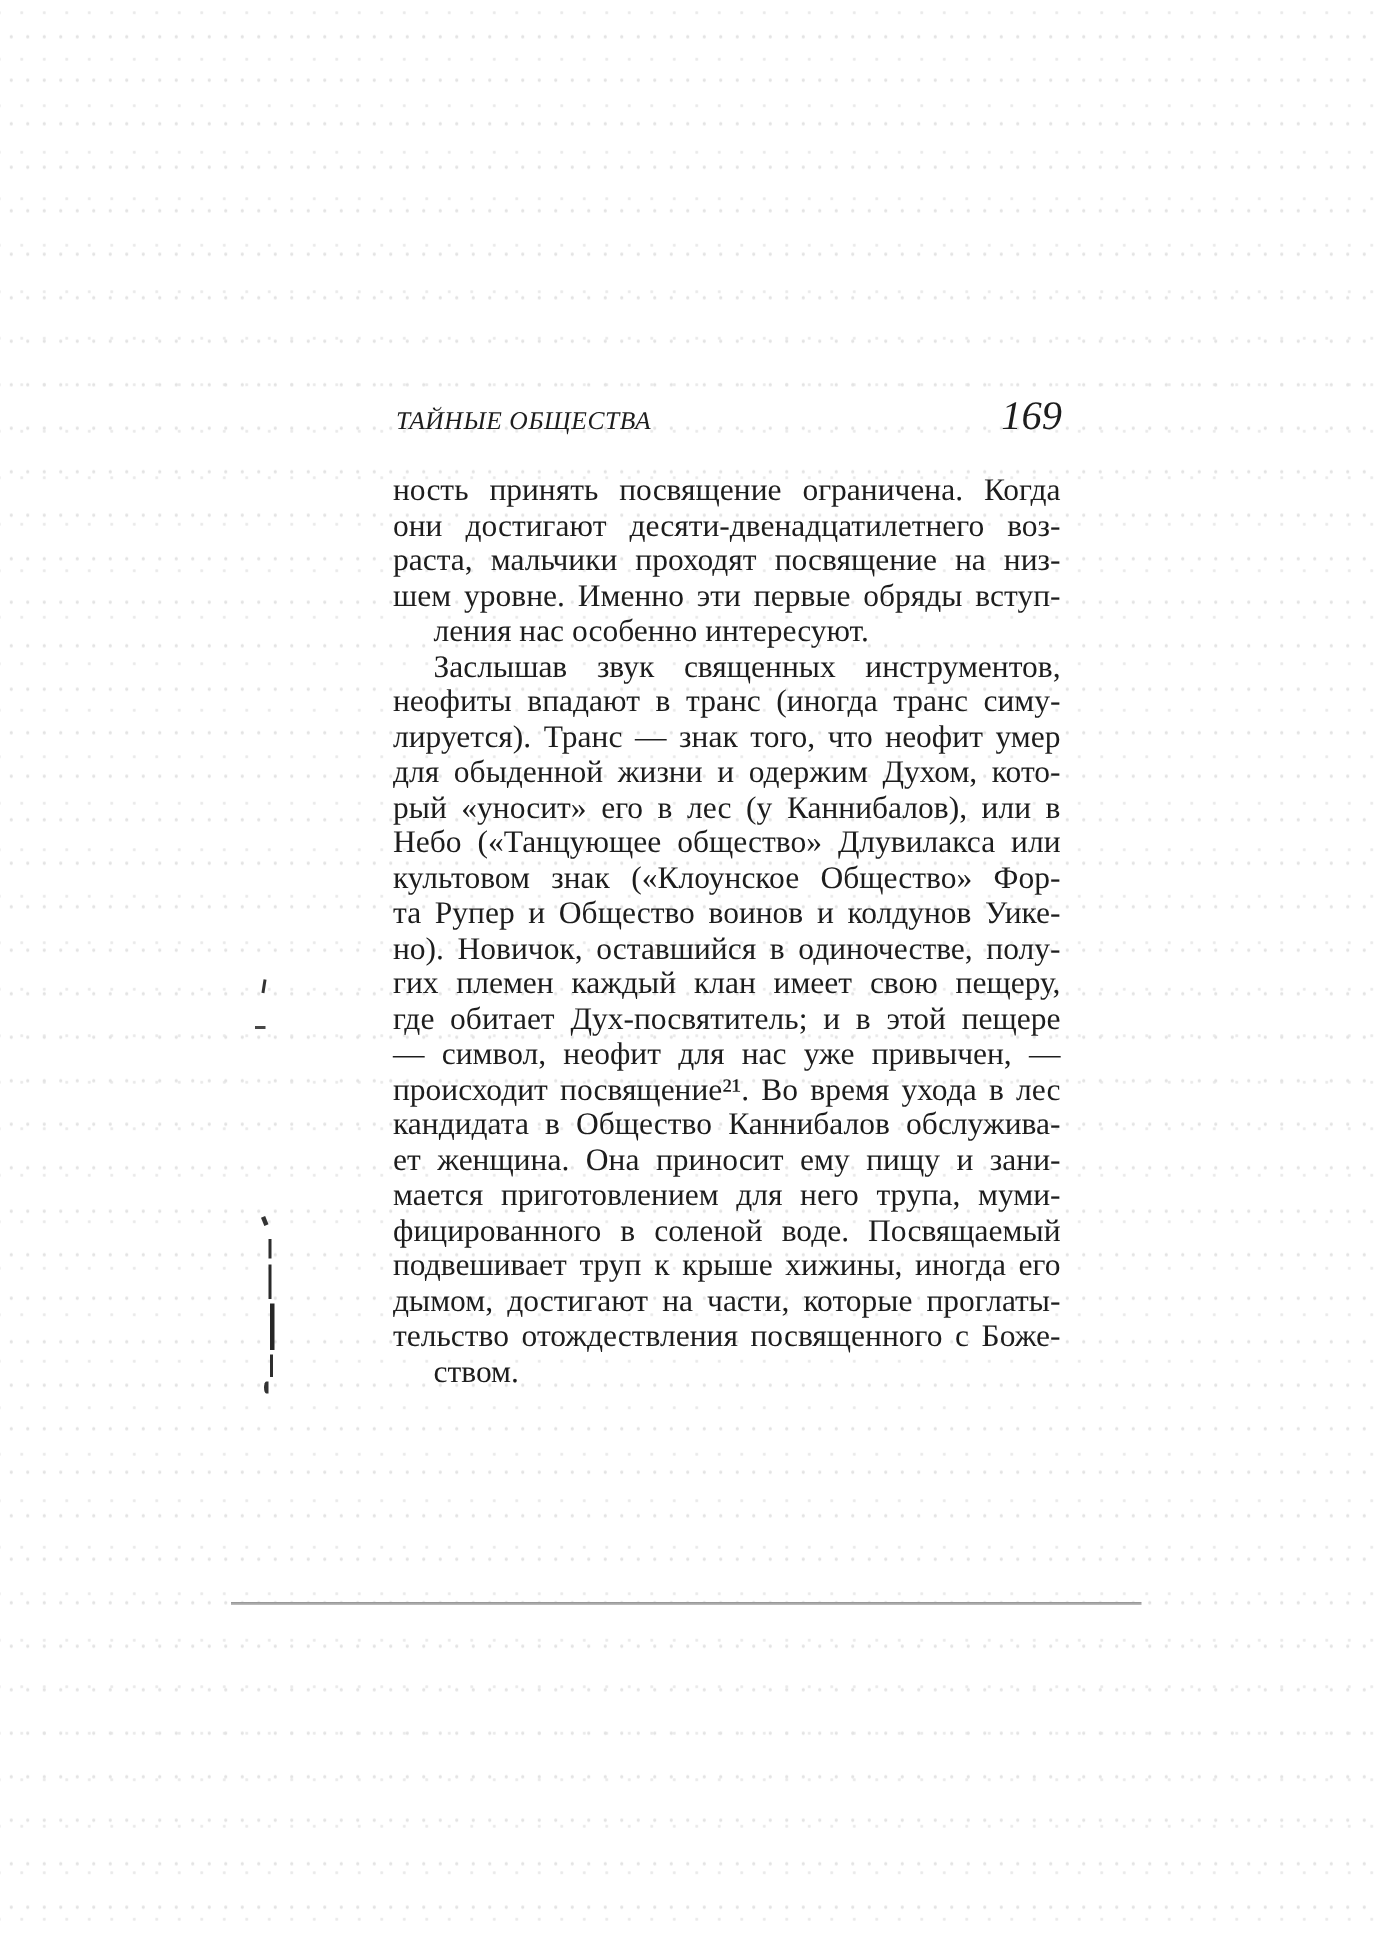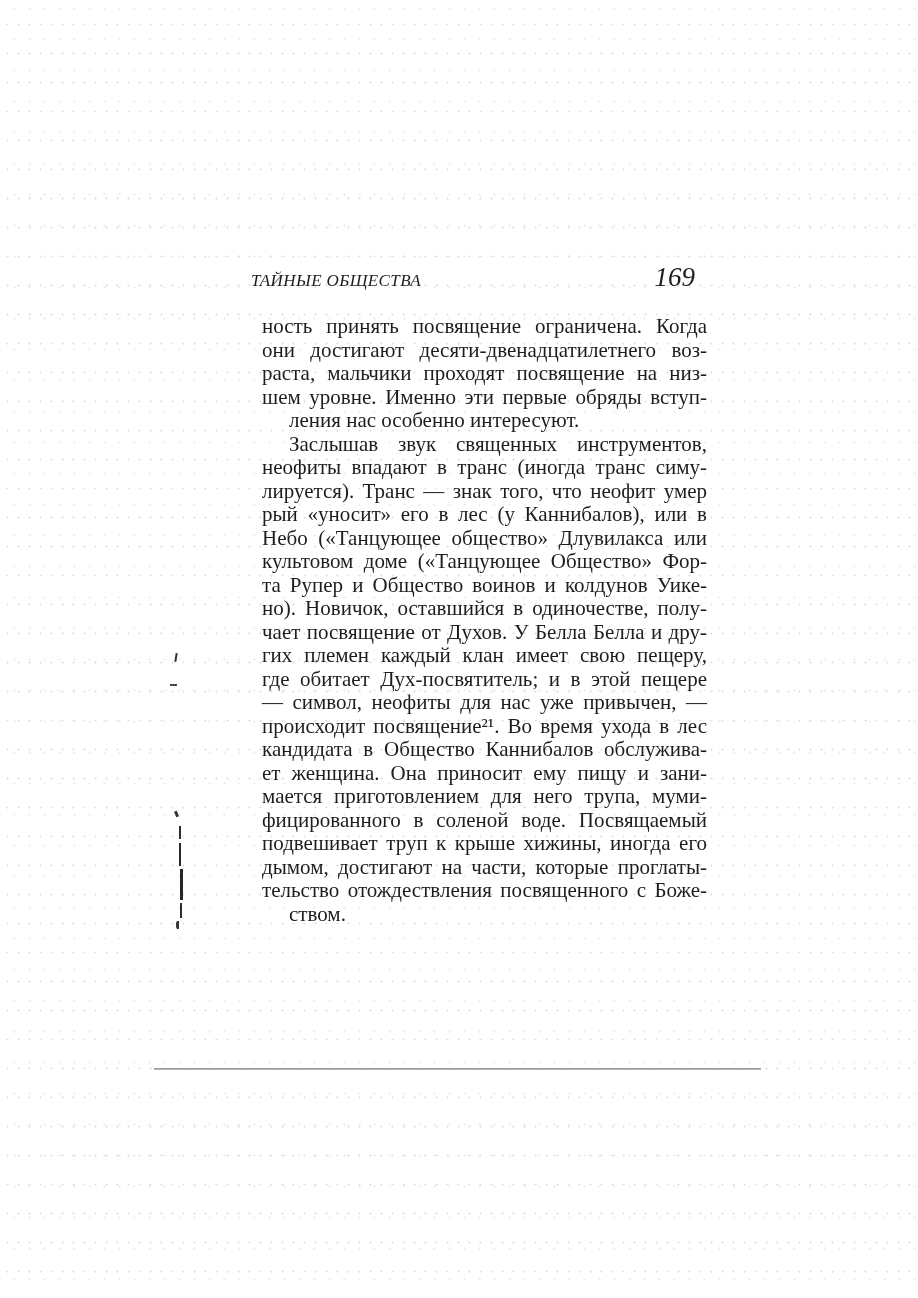--- a/index.html
+++ b/index.html
@@ -23,21 +23,21 @@
     background-image:
       radial-gradient(circle, var(--noise, #cdcdcd) 0.9px, transparent 1.3px),
       radial-gradient(circle, var(--noise2, #d8d8d8) 0.8px, transparent 1.2px);
     background-size: 11px 29px, 15px 31px;
     background-position: 2px 10px, 7px 24px;
     opacity: 0.55;
     pointer-events: none;
   }
   .header-row {
     position: absolute;
-    left: 250px;
+    left: 263px;
     top: 264px;
     width: 445px;
     height: 30px;
   }
   .running-title {
     position: absolute;
     left: 1px;
     top: 8px;
     font-style: italic;
     font-size: 17px;
@@ -110,29 +110,29 @@
 
   <div class="body-text" id="body-text">
       <div class="line">ность принять посвящение ограничена. Когда</div>
       <div class="line">они достигают десяти-двенадцатилетнего воз-</div>
       <div class="line">раста, мальчики проходят посвящение на низ-</div>
       <div class="line">шем уровне. Именно эти первые обряды вступ-</div>
       <div class="line para-end">ления нас особенно интересуют.</div>
       <div class="line indent">Заслышав звук священных инструментов,</div>
       <div class="line">неофиты впадают в транс (иногда транс симу-</div>
       <div class="line">лируется). Транс — знак того, что неофит умер</div>
+      <div class="line">для обыденной жизни и одержим Духом, кото-</div>
       <div class="line">рый «уносит» его в лес (у Каннибалов), или в</div>
       <div class="line">Небо («Танцующее общество» Длувилакса или</div>
-      <div class="line">культовом доме («Танцующее Общество» Фор-</div>
+      <div class="line">культовом знак («Клоунское Общество» Фор-</div>
       <div class="line">та Рупер и Общество воинов и колдунов Уике-</div>
       <div class="line">но). Новичок, оставшийся в одиночестве, полу-</div>
-      <div class="line">чает посвящение от Духов. У Белла Белла и дру-</div>
       <div class="line">гих племен каждый клан имеет свою пещеру,</div>
       <div class="line">где обитает Дух-посвятитель; и в этой пещере</div>
-      <div class="line">— символ, неофиты для нас уже привычен, —</div>
+      <div class="line">— символ, неофит для нас уже привычен, —</div>
       <div class="line">происходит посвящение²¹. Во время ухода в лес</div>
       <div class="line">кандидата в Общество Каннибалов обслужива-</div>
       <div class="line">ет женщина. Она приносит ему пищу и зани-</div>
       <div class="line">мается приготовлением для него трупа, муми-</div>
       <div class="line">фицированного в соленой воде. Посвящаемый</div>
       <div class="line">подвешивает труп к крыше хижины, иногда его</div>
       <div class="line">дымом, достигают на части, которые проглаты-</div>
       <div class="line">тельство отождествления посвященного с Боже-</div>
       <div class="line para-end">ством.</div>
     </div>

